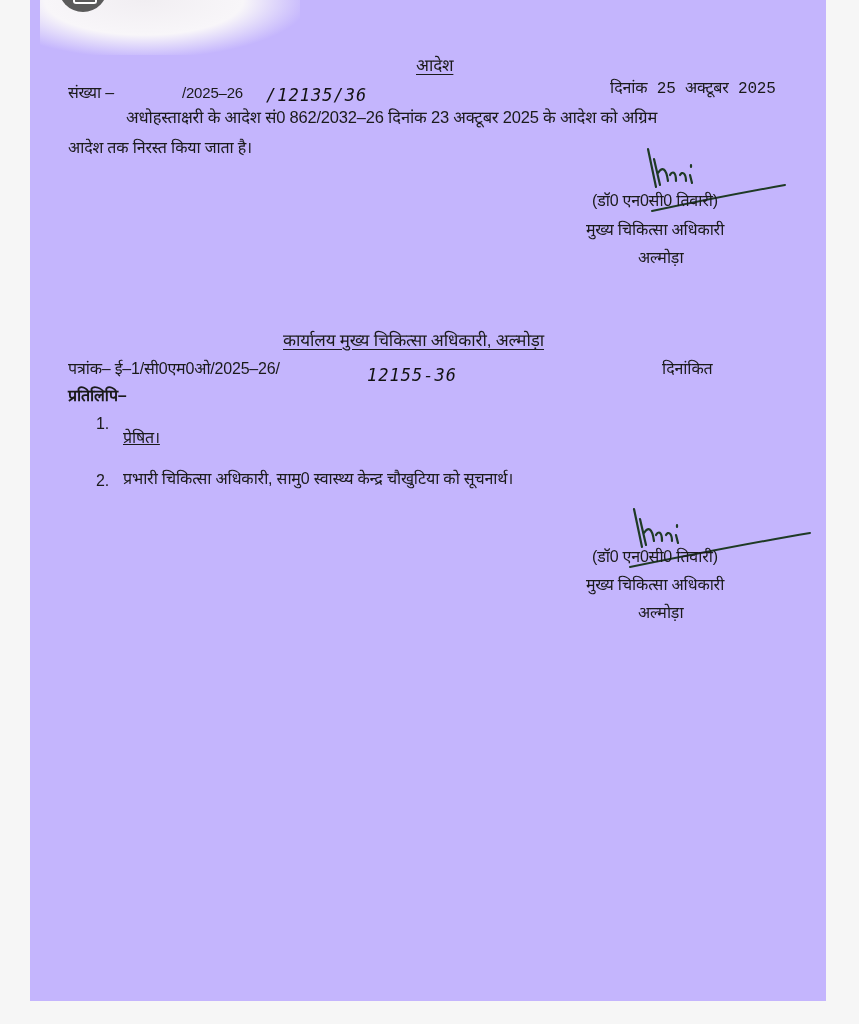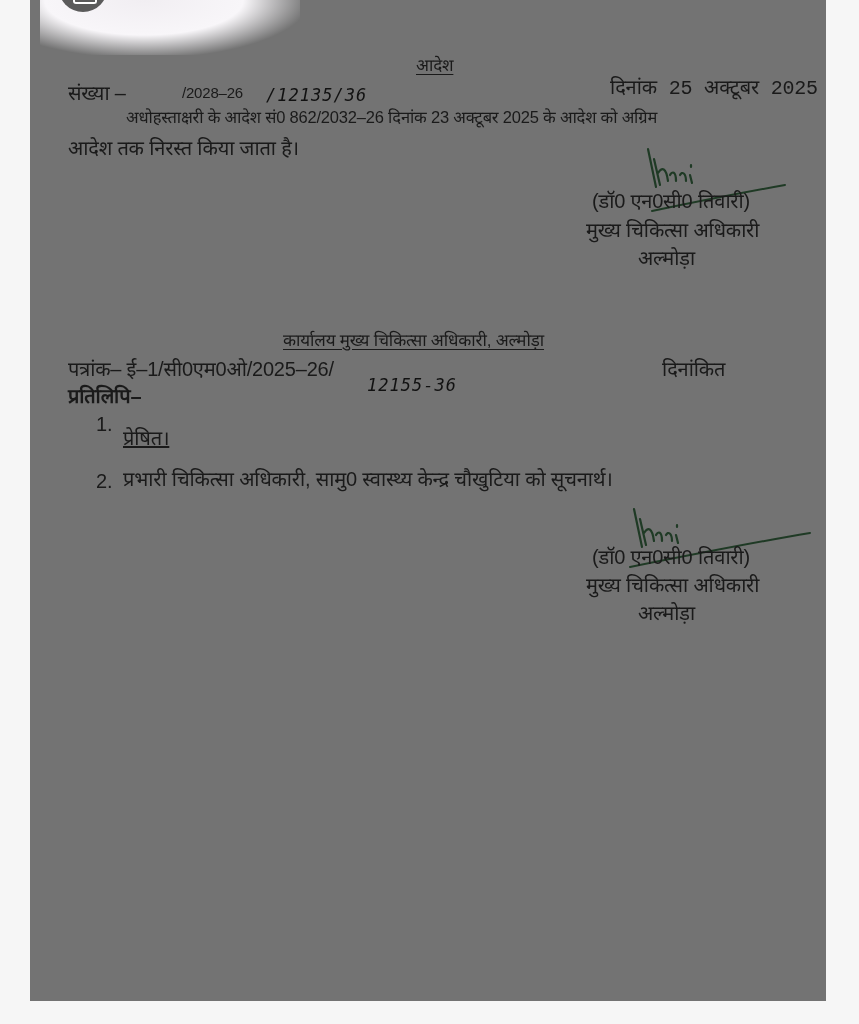--- a/index.html
+++ b/index.html
@@ -11,21 +11,21 @@
     overflow: hidden;
     font-family: "DejaVu Sans", "Liberation Sans", sans-serif;
     color: #1a1a1a;
   }
   .page {
     position: absolute;
     left: 30px;
     top: 0;
     width: 796px;
     height: 1001px;
-    background: #737373;
+    background: #c4b5fd;
   }
   .page-smudge {
     position: absolute;
     left: 10px;
     top: 0;
     width: 260px;
     height: 55px;
     background: radial-gradient(ellipse at 40% 0%, #f1eef2 0%, #f8f6f9 45%, rgba(255,255,255,0) 75%);
   }
   .overlay-btn {
@@ -42,21 +42,21 @@
     left: 15px;
     top: 36px;
     width: 20px;
     height: 6px;
     border: 2px solid #ffffff;
     border-top: none;
     border-radius: 0 0 3px 3px;
   }
   .txt {
     position: absolute;
-    font-size: 20px;
+    font-size: 16px;
     line-height: 20px;
     white-space: nowrap;
     font-family: "Liberation Sans", "DejaVu Sans", sans-serif;
     letter-spacing: -0.2px;
   }
   .title {
     text-decoration: underline;
     text-underline-offset: 3px;
     font-size: 17px;
   }
@@ -77,39 +77,39 @@
 </style>
 </head>
 <body>
 
 <div class="page">
   <div class="page-smudge"></div>
 
   <div class="txt title" style="left:386px; top:56px;">आदेश</div>
 
   <div class="txt" style="left:38px; top:83px;">संख्या –</div>
-  <div class="txt" style="left:152px; top:83px; font-size:15px;">/2028–26</div>
+  <div class="txt" style="left:152px; top:83px; font-size:15px;">/2025–26</div>
   <div class="hand" style="left:236px; top:78px;">/12135/36</div>
   <div class="txt" style="left:580px; top:79px;font-family:Liberation Mono, monospace;">दिनांक 25 अक्टूबर 2025</div>
 
   <div class="txt" style="left:96px; top:107px; font-size:16.5px;">अधोहस्ताक्षरी के आदेश सं0 862/2032–26 दिनांक 23 अक्टूबर 2025 के आदेश को अग्रिम</div>
   <div class="txt" style="left:38px; top:138px;">आदेश तक निरस्त किया जाता है।</div>
 
   <svg class="sig-svg" style="left:570px; top:145px;" width="200" height="75" viewBox="0 0 200 75">
     <path d="M48 4 L56 42 M54 14 L60 40 M58 28 C62 22 66 22 68 36 M70 30 C72 26 76 26 76 36 M80 30 C82 26 86 28 86 36 M90 30 L92 38 M91 20 L91 22" stroke="#1f3a25" stroke-width="2.2" fill="none" stroke-linecap="round"></path>
     <path d="M52 66 C90 58 140 48 185 40" stroke="#1f3a25" stroke-width="2" fill="none" stroke-linecap="round"></path>
   </svg>
   <div class="txt" style="left:562px; top:191px;">(डॉ0 एन0सी0 तिवारी)</div>
   <div class="txt" style="left:556px; top:220px;">मुख्य चिकित्सा अधिकारी</div>
   <div class="txt" style="left:608px; top:248px;">अल्मोड़ा</div>
 
   <div class="txt title" style="left:253px; top:331px;">कार्यालय मुख्य चिकित्सा अधिकारी, अल्मोड़ा</div>
 
   <div class="txt" style="left:38px; top:359px;">पत्रांक– ई–1/सी0एम0ओ/2025–26/</div>
-  <div class="hand" style="left:337px; top:368px;">12155-36</div>
+  <div class="hand" style="left:337px; top:358px;">12155-36</div>
   <div class="txt" style="left:632px; top:359px;">दिनांकित</div>
 
   <div class="txt bold" style="left:38px; top:386px;">प्रतिलिपि–</div>
 
   <div class="txt" style="left:66px; top:414px;">1.</div>
   <div class="txt" style="left:93px; top:428px;text-decoration:underline;">प्रेषित।</div>
 
   <div class="txt" style="left:66px; top:471px;">2.</div>
   <div class="txt" style="left:93px; top:469px;">प्रभारी चिकित्सा अधिकारी, सामु0 स्वास्थ्य केन्द्र चौखुटिया को सूचनार्थ।</div>
 

